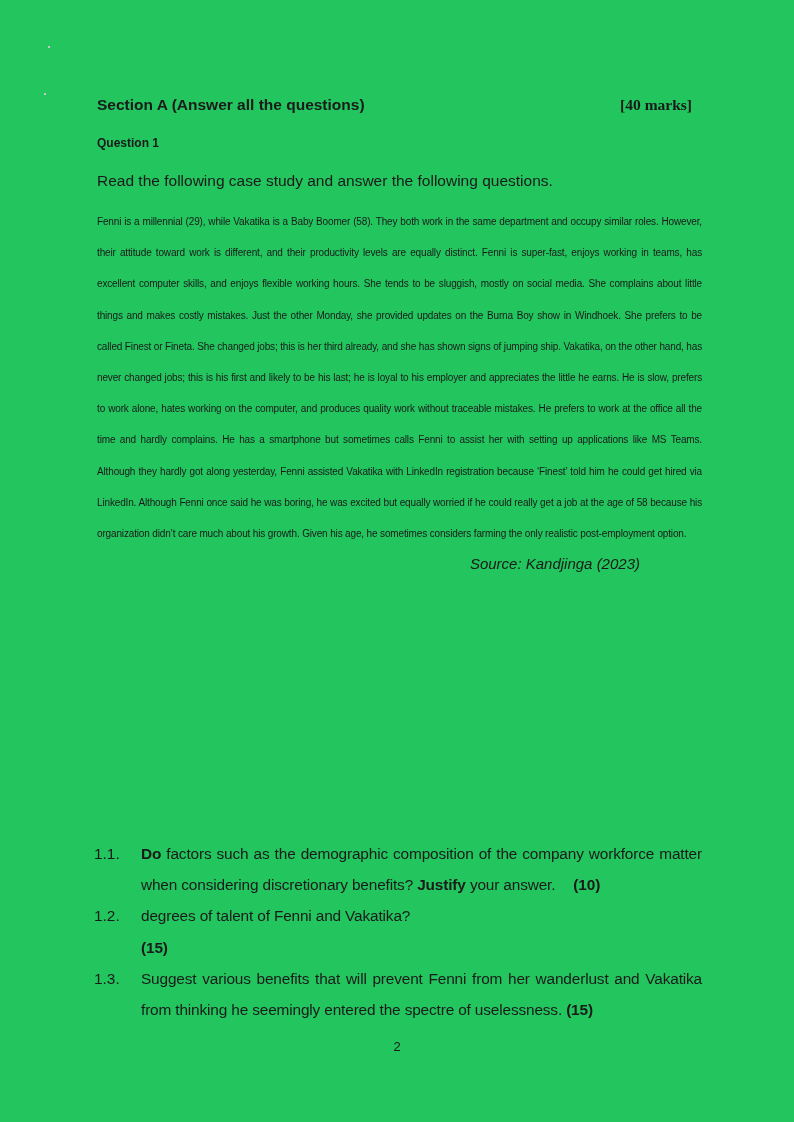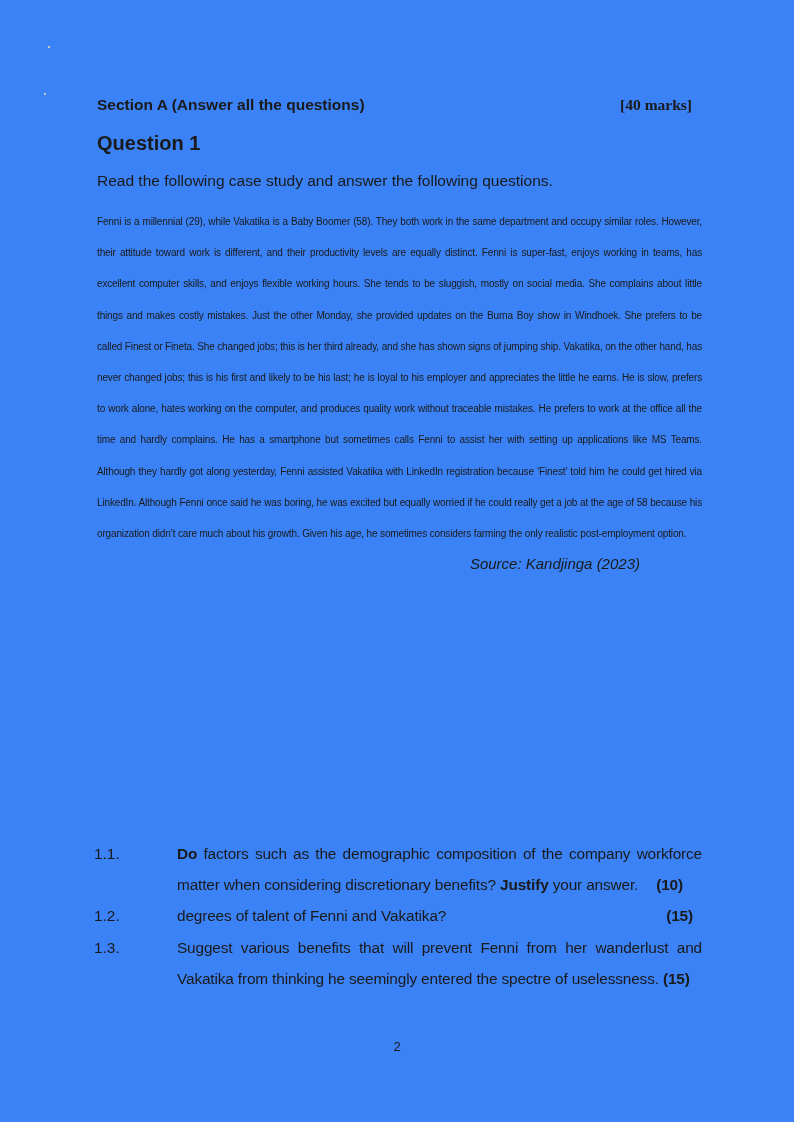--- a/index.html
+++ b/index.html
@@ -13,21 +13,21 @@
       position: relative;
       overflow: hidden;
       font-family: "Liberation Sans", "DejaVu Sans", sans-serif;
       color: #1a1a1a;
     }
     .page {
       position: absolute;
       left: 0; top: 0;
       width: 794px;
       height: 1122px;
-      background: #3b82f6;
+      background: #22c55e;
     }
     .content {
       position: absolute;
       left: 97px;
       top: 92px;
       width: 605px;
     }
     .section-header {
       display: flex;
       justify-content: space-between;
@@ -37,21 +37,21 @@
       line-height: 26px;
       height: 26px;
     }
     .section-header .marks {
       padding-right: 10px;
       font-family: Liberation Serif, serif;
     }
     .question-title {
       margin-top: 12px;
       font-weight: bold;
-      font-size: 20px;
+      font-size: 12px;
       line-height: 26px;
     }
     .instruction {
       margin-top: 12px;
       font-weight: normal;
       font-size: 15.5px;
       line-height: 26px;
     }
     .case-study {
       margin-top: 12px;
@@ -71,21 +71,20 @@
     .questions {
       position: absolute;
       left: 97px;
       top: 838px;
       width: 605px;
     }
     .q-item {
       display: flex;
       font-size: 15.4px;
       line-height: 31.2px;
-      gap: 36px;
     }
     .q-num {
       width: 47px;
       flex: 0 0 47px;
       margin-left: -3px;
     }
     .q-text {
       flex: 1;
       text-align: justify;
       letter-spacing: -0.15px;
@@ -95,20 +94,21 @@
     }
     .q-marks {
       font-weight: bold;
     }
     .q-marks.spaced {
       margin-left: 18px;
     }
     .q-line-flex {
       display: flex;
       justify-content: space-between;
+      flex-direction: column;
     }
     .page-number {
       position: absolute;
       left: 0;
       width: 794px;
       top: 1038px;
       text-align: center;
       font-size: 13px;
       line-height: 18px;
     }

